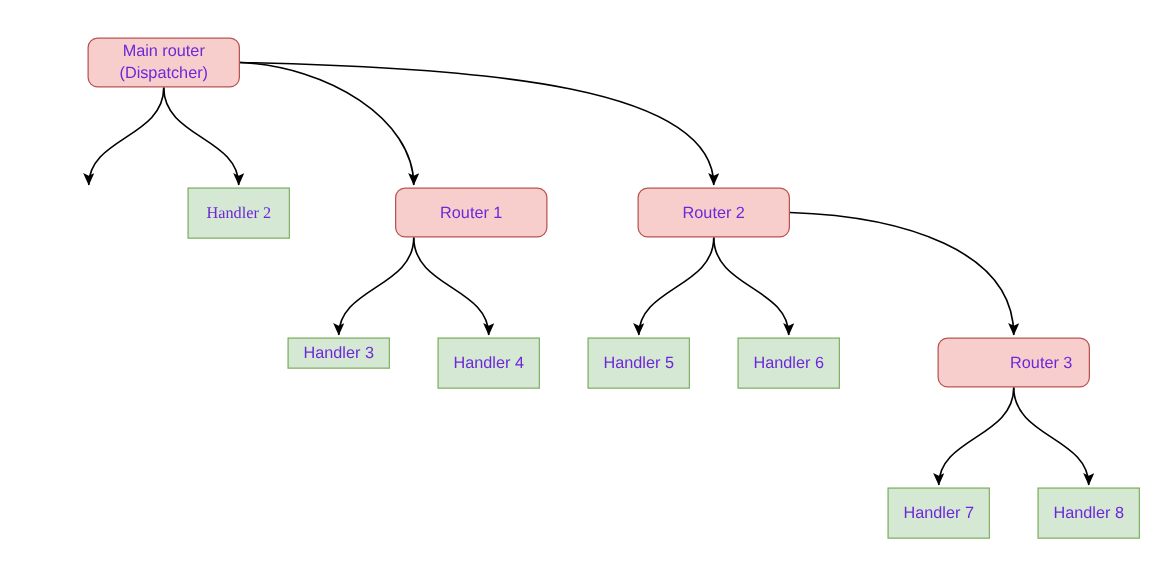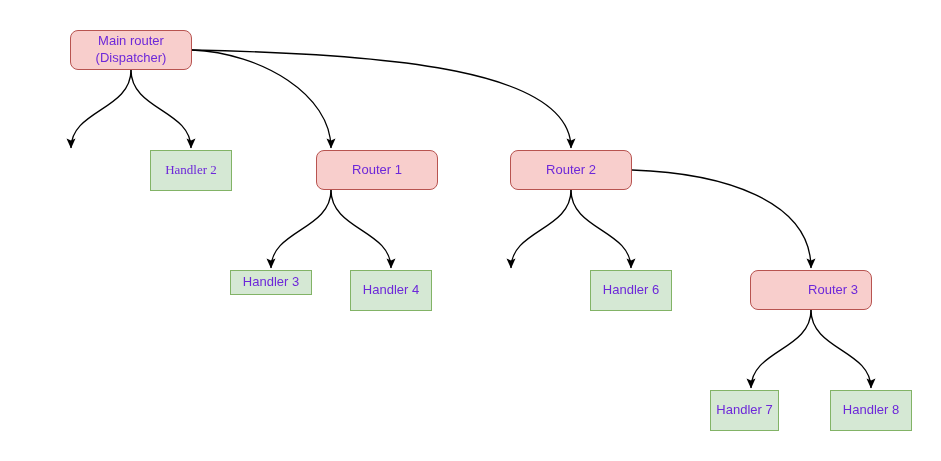--- a/index.html
+++ b/index.html
@@ -73,22 +73,23 @@
   <div class="node handler" style="left:150px; top:150px; width:82px;  height:41px;font-family:Liberation Serif, serif;">Handler 2</div>
 
   <div class="node router" style="left:270px; top:150px; width:122px; height:40px;margin-left:46px;">Router 1</div>
 
   <div class="node router" style="left:510px; top:150px; width:122px; height:40px;">Router 2</div>
 
   <div class="node handler" style="left:230px; top:270px; width:82px;  height:25px;">Handler 3</div>
 
   <div class="node handler" style="left:350px; top:270px; width:82px;  height:41px;">Handler 4</div>
 
+  <div class="node handler" style="left:470px; top:270px; width:82px;  height:41px;">Handler 5</div>
 
   <div class="node handler" style="left:590px; top:270px; width:82px;  height:41px;">Handler 6</div>
 
   <div class="node router" style="left:750px; top:270px; width:122px; height:40px;padding-left:44px;">Router 3</div>
 
-  <div class="node handler" style="left:710px; top:390px; width:69px;  height:41px;">Handler 7</div>
+  <div class="node handler" style="left:710px; top:390px; width:82px;  height:41px;">Handler 7</div>
 
   <div class="node handler" style="left:830px; top:390px; width:82px;  height:41px;">Handler 8</div>
 
 </div>
 
 </body></html>

